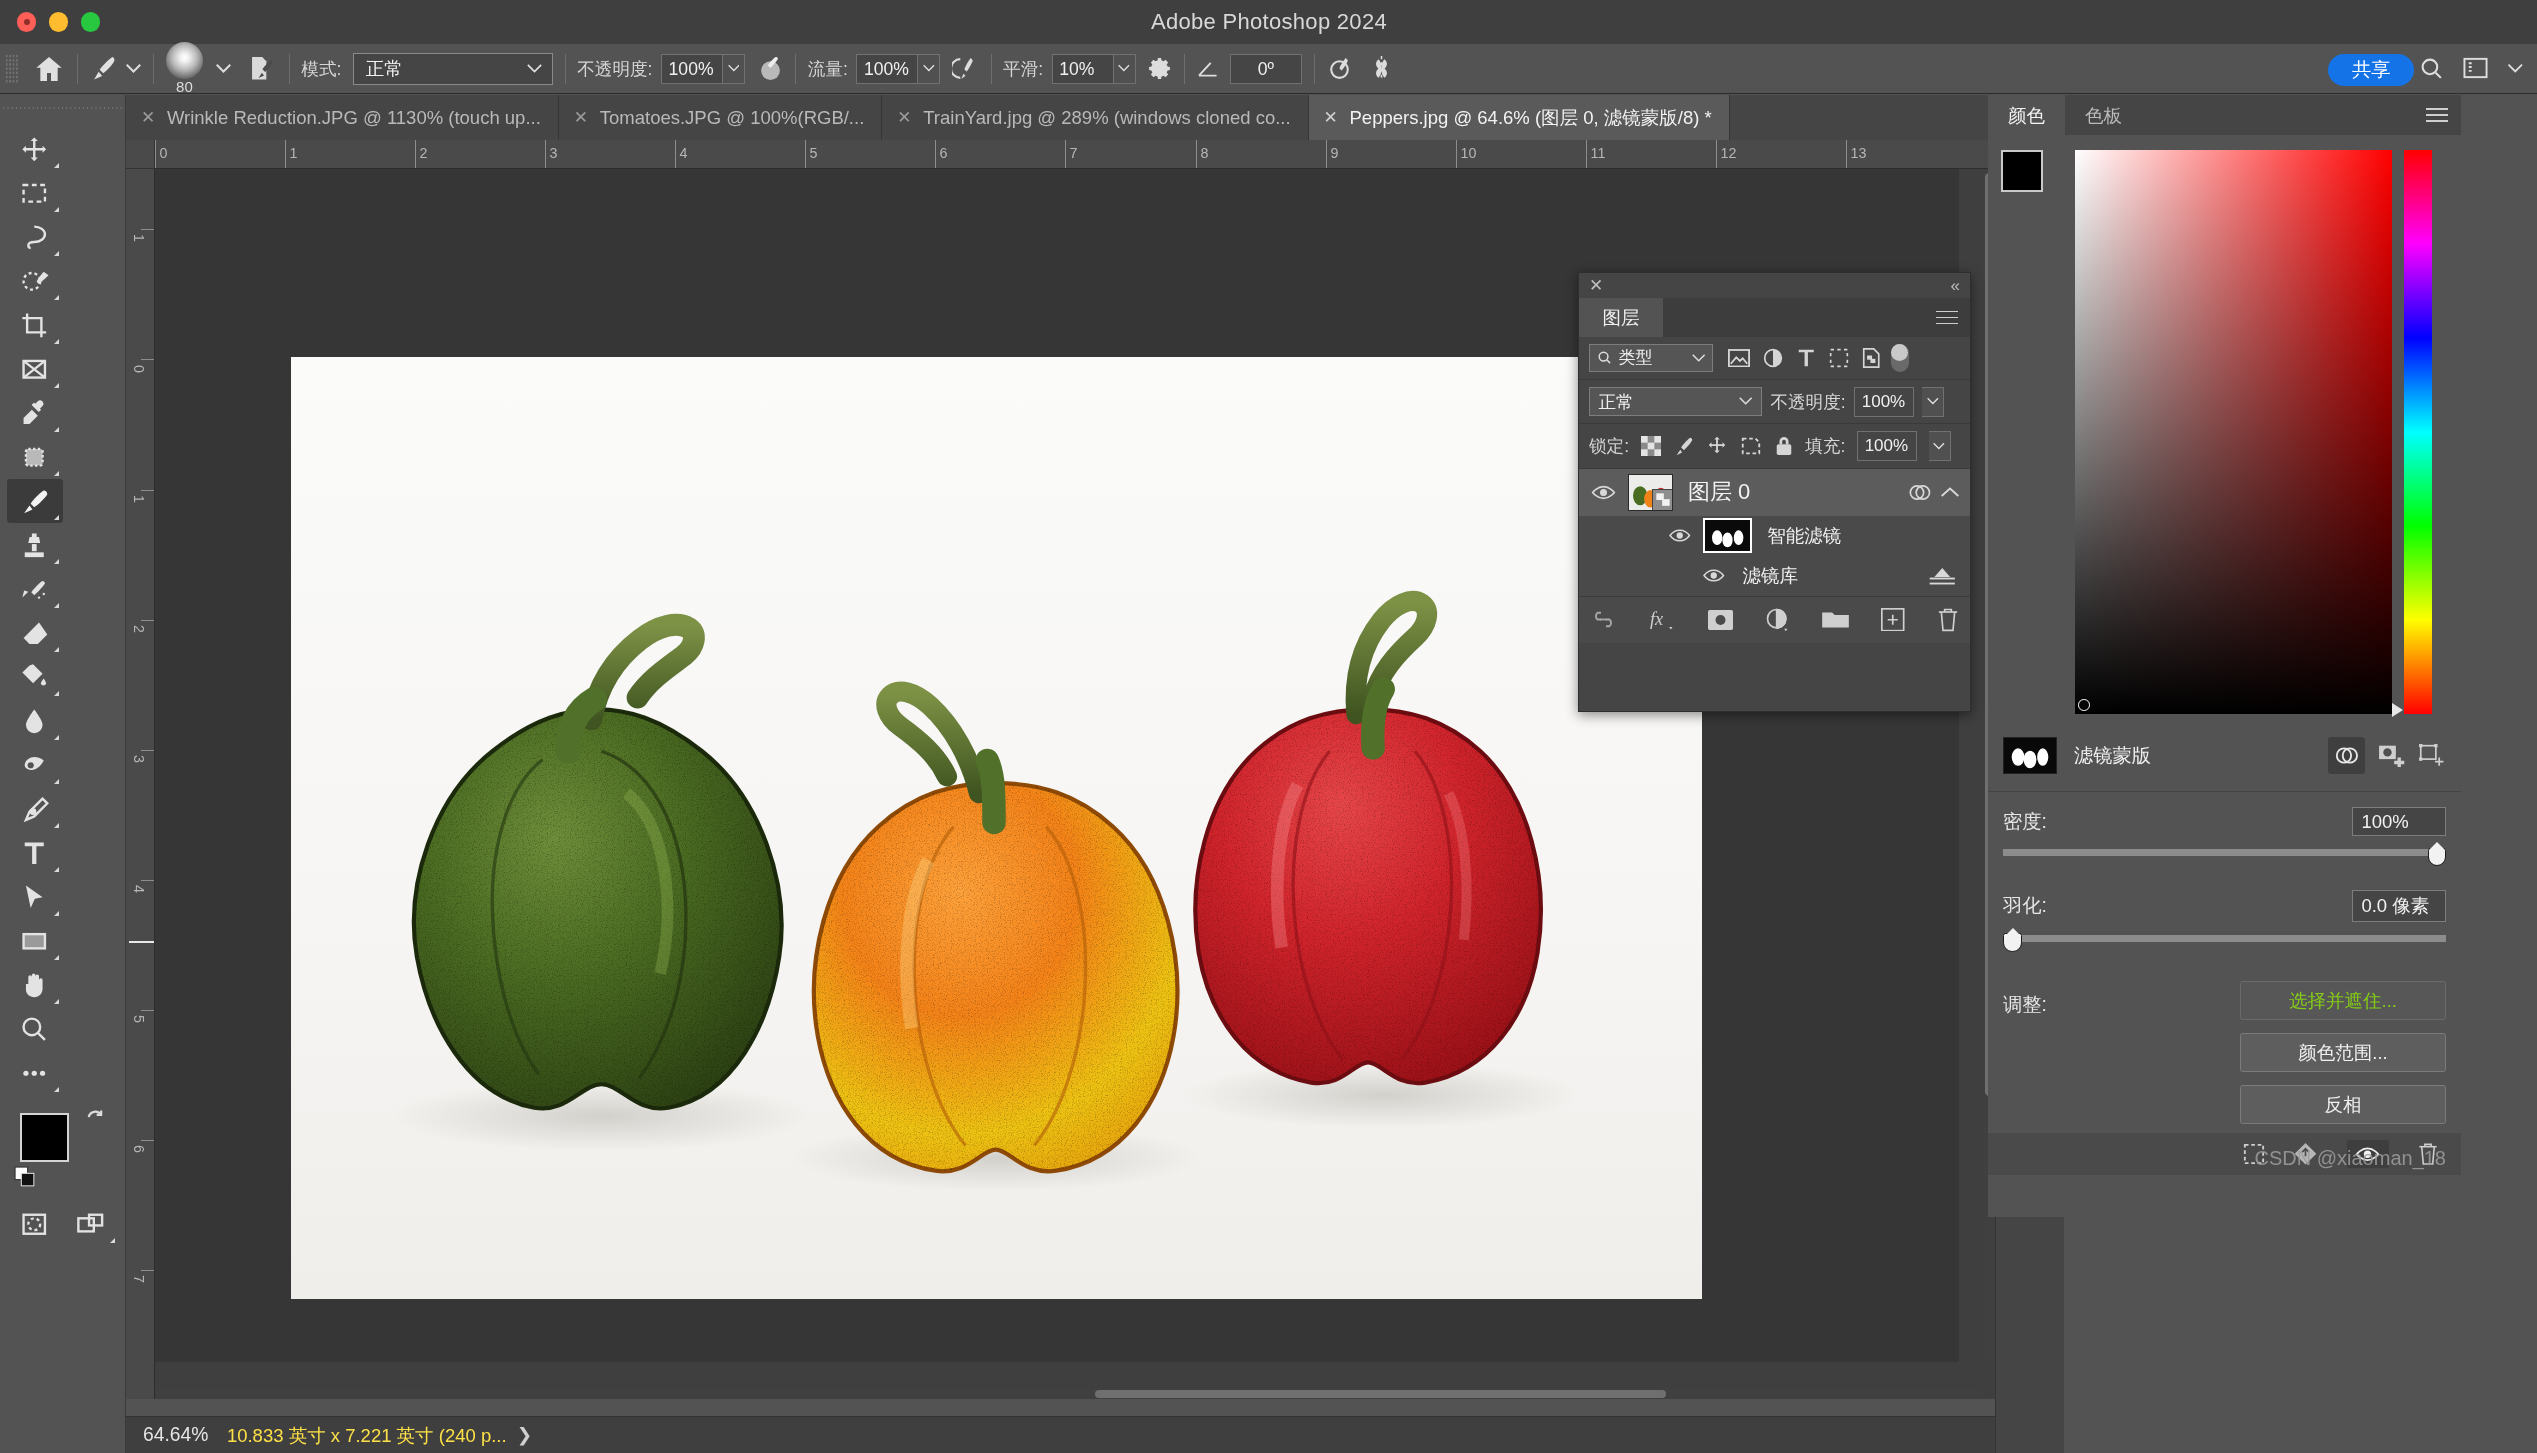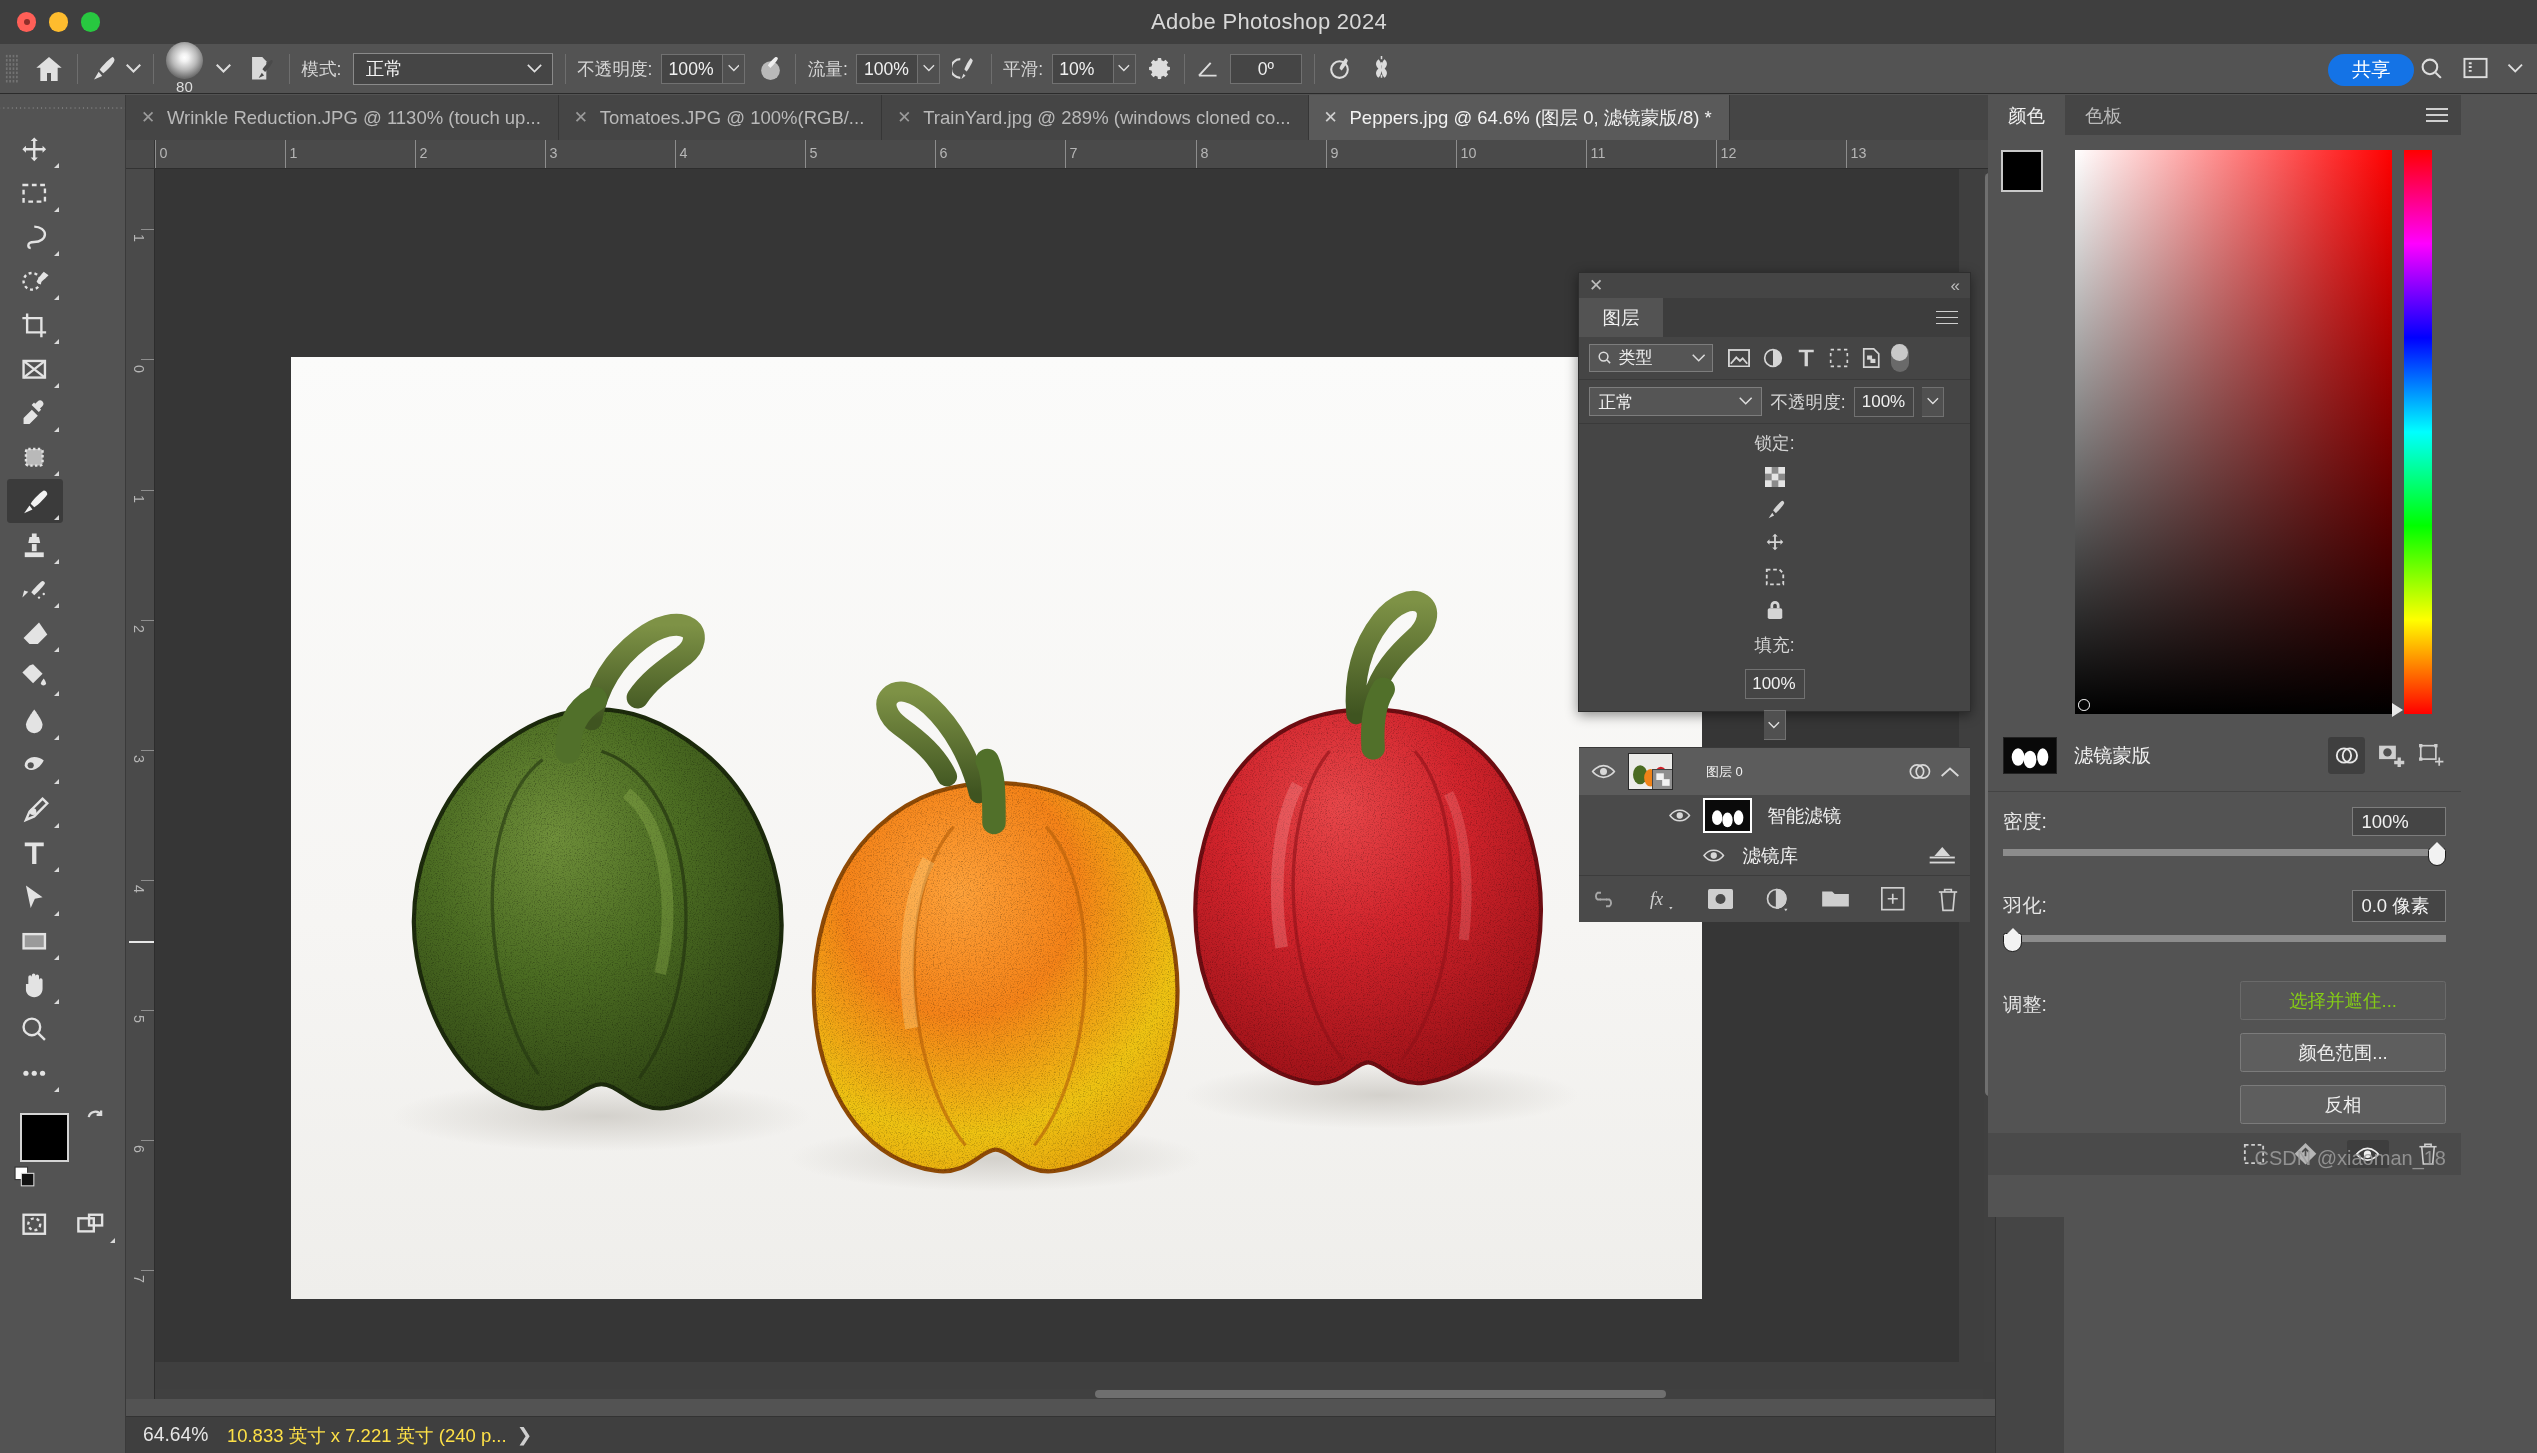--- a/index.html
+++ b/index.html
@@ -189,21 +189,21 @@
   }
   .filtericons{ display:flex; gap:13.4px; align-items:center; color:#d5d5d5; margin-left:5px; }
   .toggle{ width:18.5px; height:28.5px; border-radius:9.2px; background:#6a6a6a; position:relative; }
   .toggle::after{ content:""; position:absolute; left:0.8px; top:0.8px; width:17px;height:17px;
      border-radius:50%; background:#c9c9c9; }
   .blendrow{ display:flex; align-items:center; gap:8.4px; padding:6.7px 10px;
      border-bottom:0.8px solid #3a3a3a; }
   .blendsel{ flex:0 0 173px; display:flex; align-items:center; justify-content:space-between;
      background:#555; border:0.8px solid #7d7d7d; height:28.5px; padding:0 8.4px; color:#f0f0f0; font-size:17.6px;}
   .lockrow{ display:flex; align-items:center; gap:11.7px; padding:6.7px 10px;
-     border-bottom:0.8px solid #3a3a3a; color:#d5d5d5; font-size:17.6px;flex-direction:column; }
+     border-bottom:0.8px solid #3a3a3a; color:#d5d5d5; font-size:17.6px; }
   .layerlist{ background:#4a4a4a; }
   .layeritem{ display:flex; align-items:center; background:#5c5c5c; height:47px; }
   .eyecol{ width:49px; display:flex; justify-content:center; align-items:center; color:#d8d8d8; }
   .thumb-layer{ width:45px; height:37px; border:1.7px solid #2a2a2a; position:relative;
      background:linear-gradient(180deg,#efefef,#d7d7d7); overflow:hidden; }
   .subitem{ display:flex; align-items:center; height:40px; background:#4a4a4a; }
   .subitem .lbl2{ color:#f0f0f0; font-size:18.5px; }
   .maskthumb{ width:49px; height:35px; background:#0b0b0b; border:2.5px solid #fff; position:relative; }
   .lp-bottom{ height:47px; background:#4a4a4a; display:flex; align-items:center;
      justify-content:center; gap:32px; color:#cfcfcf; border-top:0.8px solid #3c3c3c; }
@@ -942,21 +942,21 @@
             <ellipse cx="27" cy="30" rx="8" ry="11" fill="#ef8318"></ellipse>
             <ellipse cx="40" cy="27" rx="8" ry="11" fill="#cf2027"></ellipse>
           </svg>
           <div style="position:absolute;right:-1.7px;bottom:-1.7px;width:22px;height:22px;background:#8e8e8e;border:0.8px solid #444">
             <svg viewBox="0 0 24 24" style="width:100%;height:100%" fill="#f2f2f2">
                 <rect x="4" y="4" width="9" height="8"></rect>
                 <rect x="11" y="11" width="9" height="8"></rect>
               </svg>
           </div>
         </div>
-        <span style="color:#f2f2f2;font-size:13px;margin-left:33px">图层 0</span>
+        <span style="color:#f2f2f2;font-size:22px;margin-left:15px">图层 0</span>
         <span style="margin-left:auto;margin-right:8.4px">
           <svg width="25" height="25" viewBox="0 0 30 30" fill="none" stroke="#d8d8d8" stroke-width="2">
             <circle cx="12" cy="15" r="8"></circle>
               <circle cx="19" cy="15" r="8"></circle>
             </svg>
         </span>
         <span style="margin-right:10px">
           <svg width="20" height="11.7" viewBox="0 0 24 14">
               <path d="M2 12l10-9 10 9" stroke="#d8d8d8" stroke-width="2.2" fill="none"></path>
             </svg>

